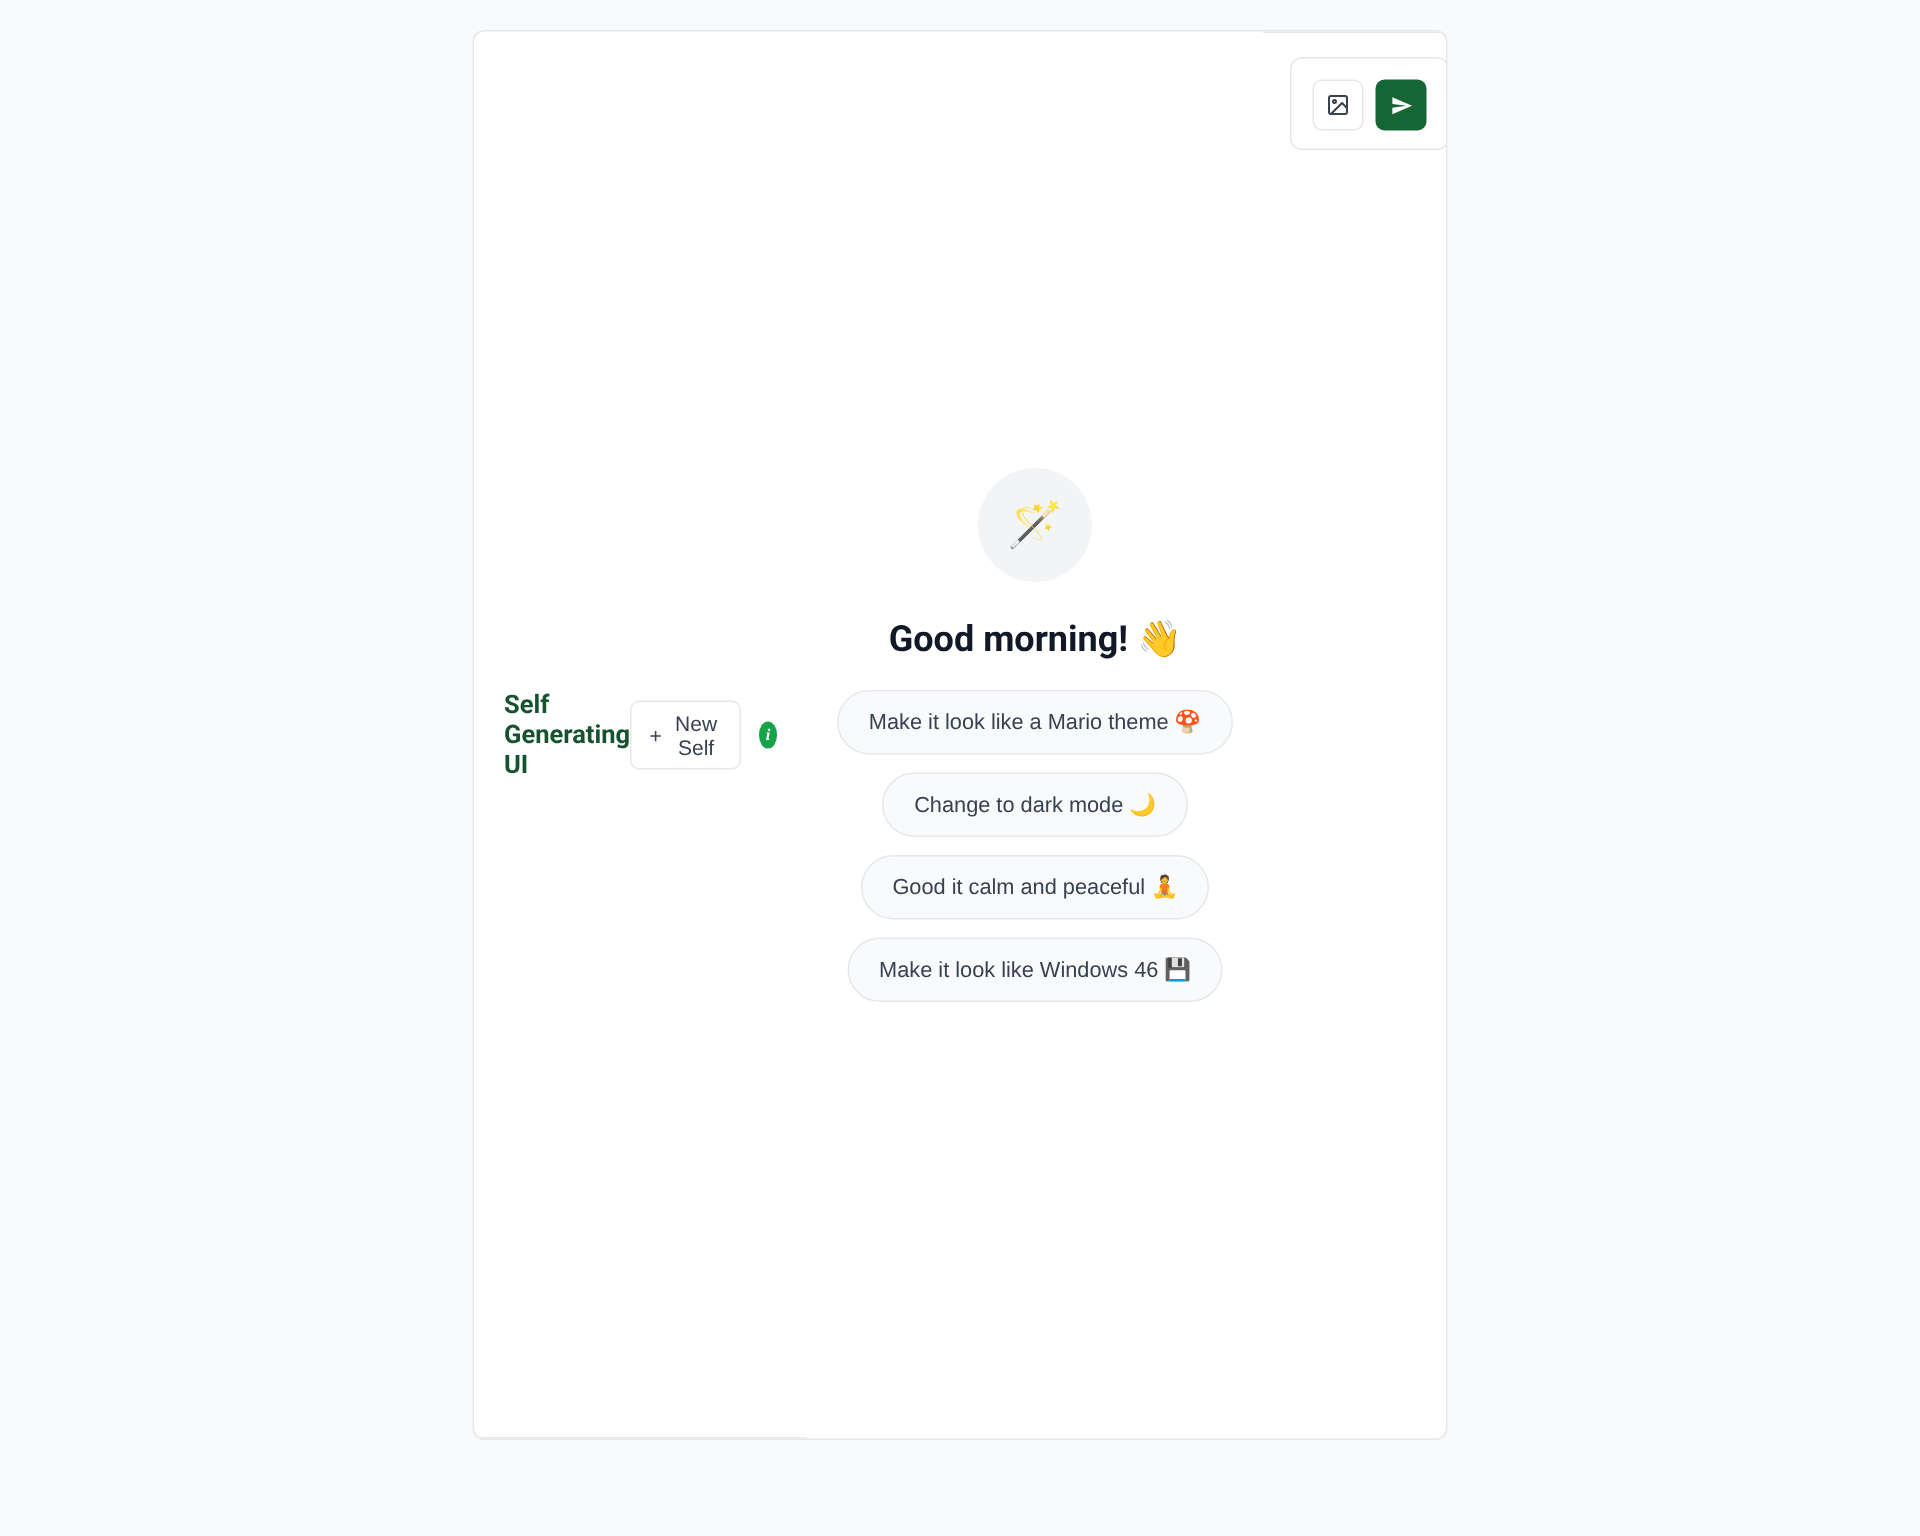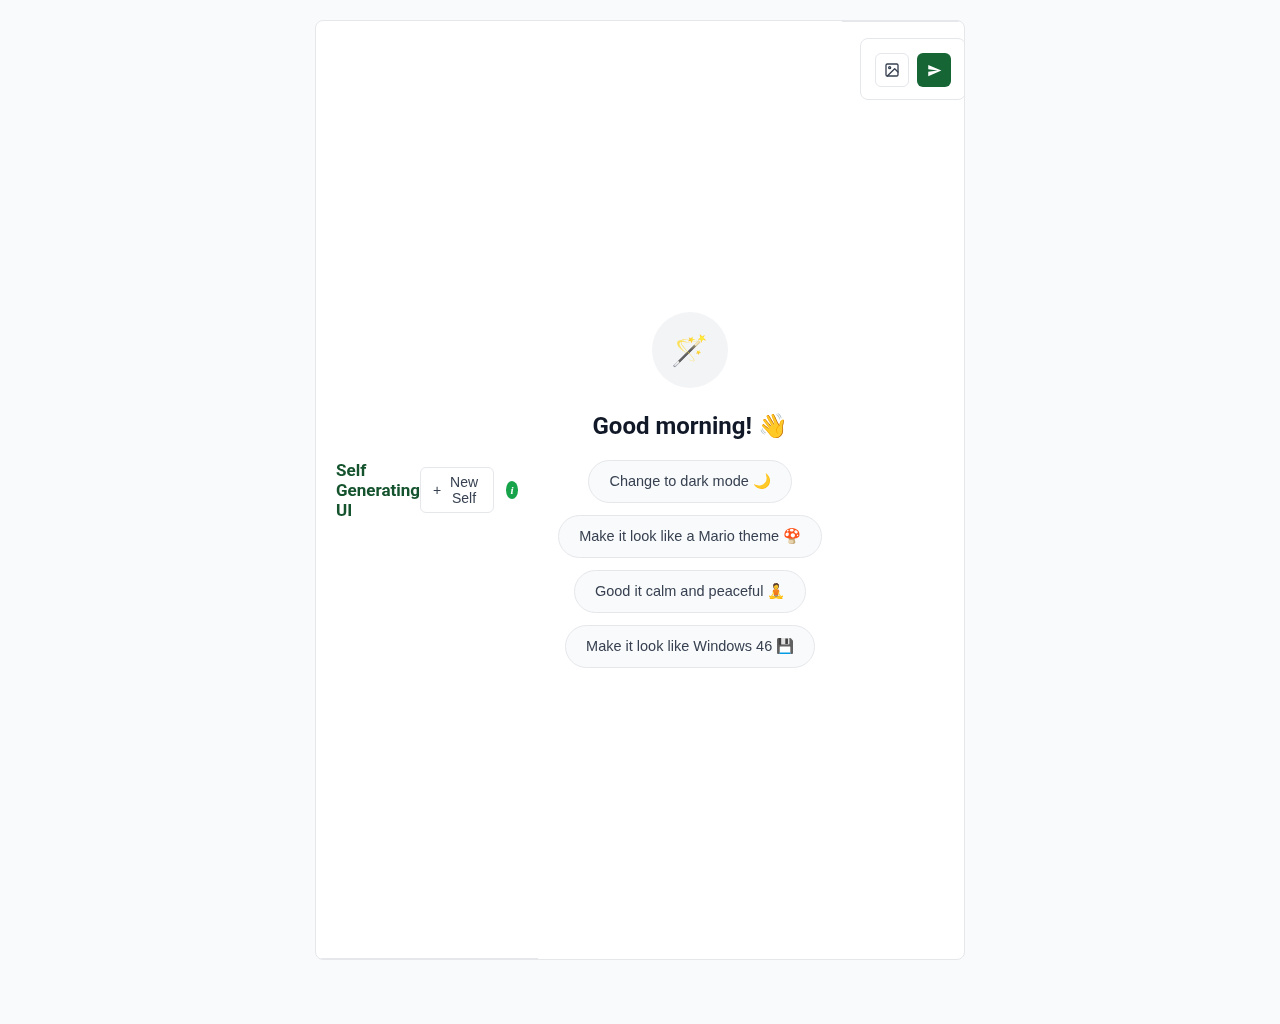--- a/index.html
+++ b/index.html
@@ -206,22 +206,22 @@
       </div>
     </div>
   </div>
 
   <div class="main-area">
     <div class="avatar-circle">
       <span>🪄</span>
     </div>
     <h1 class="greeting">Good morning! 👋</h1>
     <div class="suggestions">
+      <button class="suggestion-pill">Make it look like a Mario theme 🍄</button>
       <button class="suggestion-pill">Change to dark mode 🌙</button>
-      <button class="suggestion-pill">Make it look like a Mario theme 🍄</button>
       <button class="suggestion-pill">Good it calm and peaceful 🧘</button>
       <button class="suggestion-pill">Make it look like Windows 46 💾</button>
     </div>
   </div>
 
   <div class="composer-wrap">
     <div class="composer">
       <div class="composer-actions">
         <button class="icon-btn image-btn">
           <svg width="16" height="16" viewBox="0 0 24 24" fill="none" stroke="currentColor" stroke-width="2" stroke-linecap="round" stroke-linejoin="round">

